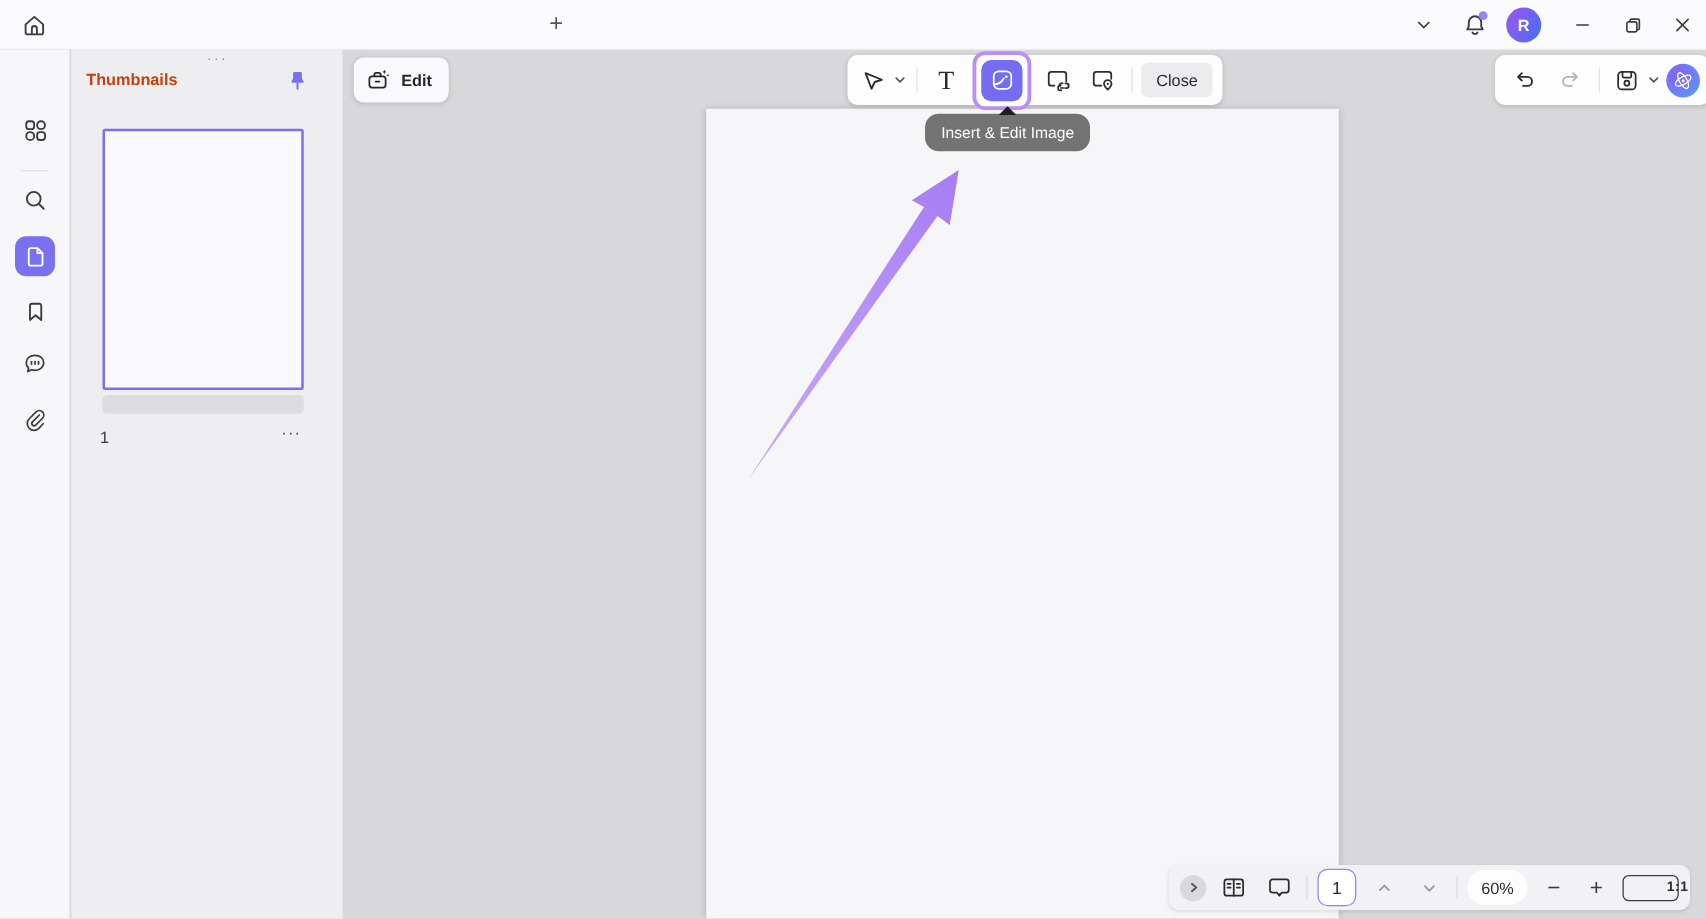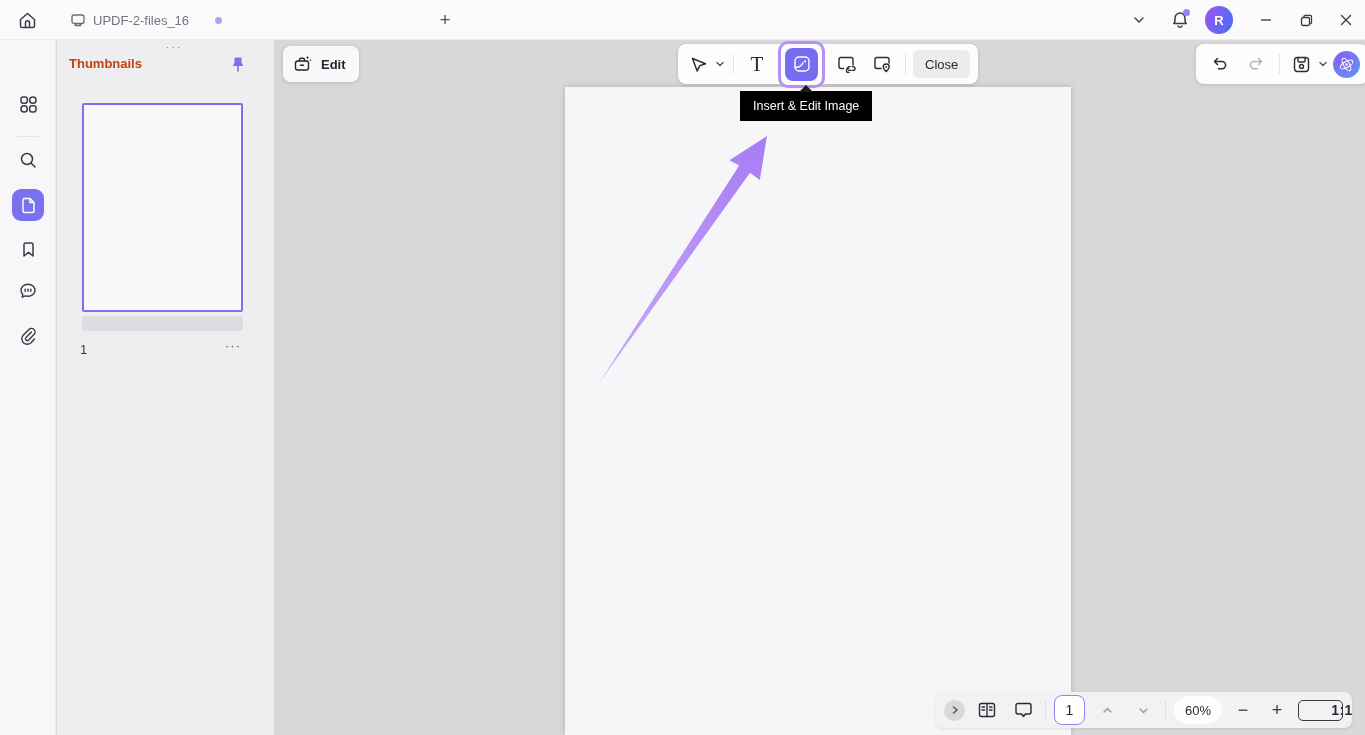--- a/index.html
+++ b/index.html
@@ -47,35 +47,35 @@
   .tools-label { font-size:13px; font-weight:bold; color:#26252b; }
 
   .mid-toolbar { position:absolute; left:678px; top:44px; height:40px; background:#fdfdfe; border-radius:8px; box-shadow:0 1px 4px rgba(0,0,0,0.14); display:flex; align-items:center; padding:0 8px; gap:4px; z-index:40; }
   .tb-btn { width:32px; height:32px; border-radius:6px; display:flex; align-items:center; justify-content:center; cursor:pointer; }
   .tb-div { width:1px; height:20px; background:#e4e3e7; margin:0 3px; }
   .img-hl { width:47px; height:47px; margin:0 1px; border:3px solid #b98ff7; border-radius:10px; background:#fdfdfe; display:flex; align-items:center; justify-content:center; cursor:pointer; position:relative; z-index:41; }
   .img-btn { width:33px; height:33px; border-radius:8px; background:#756cf1; display:flex; align-items:center; justify-content:center; }
   .close-btn { height:28px; padding:0 12px; background:#ecebee; border-radius:6px; font-size:13px; color:#2a292f; display:flex; align-items:center; cursor:pointer; }
   .chev-mini { margin-left:-2px; cursor:pointer; }
 
-  .tooltip { position:absolute; left:740px; top:91px; background:#000000; color:#fdfdfd; font-size:12.5px; padding:8px 13px; border-radius:0; z-index:50; white-space:nowrap; }
+  .tooltip { position:absolute; left:740px; top:91px; background:#737373; color:#fdfdfd; font-size:12.5px; padding:8px 13px; border-radius:11px; z-index:50; white-space:nowrap; }
   .tooltip::before { content:""; position:absolute; left:50%; top:-6px; margin-left:-7px; border-left:7px solid transparent; border-right:7px solid transparent; border-bottom:7px solid #1e1d22; }
 
   .right-toolbar { position:absolute; left:1196px; top:44px; height:40px; background:#fdfdfe; border-radius:8px; box-shadow:0 1px 4px rgba(0,0,0,0.14); display:flex; align-items:center; padding:0 8px; gap:4px; z-index:40; }
   .ai-btn { width:27px; height:27px; border-radius:50%; background:radial-gradient(circle at 35% 35%, #7d6cf3 25%, #55a0f6 95%); display:flex; align-items:center; justify-content:center; cursor:pointer; }
 
   
   .statusbar { position:absolute; left:935px; top:692px; height:36px; background:#f2f1f4; border-radius:8px; box-shadow:0 1px 3px rgba(0,0,0,0.10); display:flex; align-items:center; padding:0 9px; gap:8px; z-index:40; }
   .collapse-btn { width:21px; height:21px; border-radius:50%; background:#d9d8db; display:flex; align-items:center; justify-content:center; cursor:pointer; }
   .sb-ico { width:28px; height:28px; display:flex; align-items:center; justify-content:center; cursor:pointer; }
   .sb-div { width:1px; height:18px; background:#dddce0; }
   .page-box { width:31px; height:30px; background:#fff; border:1.5px solid #8c85f2; border-radius:8px; font-size:14px; color:#242329; display:flex; align-items:center; justify-content:center; cursor:text; }
   .zoom-box { height:28px; padding:0 11px; background:#fdfdfe; border-radius:14px; font-size:13px; color:#2c2b31; display:flex; align-items:center; cursor:pointer; }
   .pm-btn { width:26px; height:26px; font-size:18px; color:#3a393f; display:flex; align-items:center; justify-content:center; cursor:pointer; }
-  .fit-btn { width:17px; height:21px; border:1.6px solid #3a393f; border-radius:5px; font-size:14px; font-weight:bold; color:#2c2b31; display:flex; align-items:center; justify-content:center; cursor:pointer; letter-spacing:0.5px;padding-left:43px; }
+  .fit-btn { width:17px; height:21px; border:1.6px solid #3a393f; border-radius:5px; font-size:11px; font-weight:bold; color:#2c2b31; display:flex; align-items:center; justify-content:center; cursor:pointer; letter-spacing:0.5px;padding-left:43px; }
 </style>
 </head>
 <body>
 
 <div class="canvas">
   <div class="page"></div>
   <svg class="arrow-svg" width="1091" height="695" viewBox="0 0 1091 695">
     <defs>
       <linearGradient id="arrowGrad" gradientUnits="userSpaceOnUse" x1="325" y1="343" x2="493" y2="96">
         <stop offset="0" stop-color="#c9abf8"></stop>
@@ -89,30 +89,20 @@
 <div class="topbar">
   <div class="home-btn">
     <span>
       <svg width="21" height="21" viewBox="0 0 21 21" fill="none" stroke="#3b3a40" stroke-width="1.5" stroke-linejoin="round">
           <path d="M3.5 9.5 L10.5 3.5 L17.5 9.5 V16 a1.5 1.5 0 0 1 -1.5 1.5 H5 a1.5 1.5 0 0 1 -1.5 -1.5 Z"></path>
           <path d="M8.5 17.2 v-4.4 a2 2 0 0 1 4 0 v4.4"></path>
         </svg>
     </span>
   </div>
 
-  <div class="tab inactive">
-    <span>
-      <svg width="16" height="16" viewBox="0 0 16 16" fill="none" stroke="#6b6a71" stroke-width="1.3" stroke-linejoin="round">
-          <rect x="2" y="3" width="12" height="8.5" rx="2"></rect>
-          <path d="M6 11.5 L5.2 13.5 h5.6 L10 11.5"></path>
-        </svg>
-    </span>
-    <span class="tab-label">UPDF-2-files_16</span>
-    <span class="dot"></span>
-  </div>
 
 
   <div class="newtab">+</div>
 
   <div class="win-ico" style="left:1126px;">
     <svg width="14" height="14" viewBox="0 0 14 14" fill="none" stroke="#3b3a40" stroke-width="1.4" stroke-linecap="round">
         <path d="M3 5 L7 9 L11 5"></path>
       </svg>
   </div>
 

